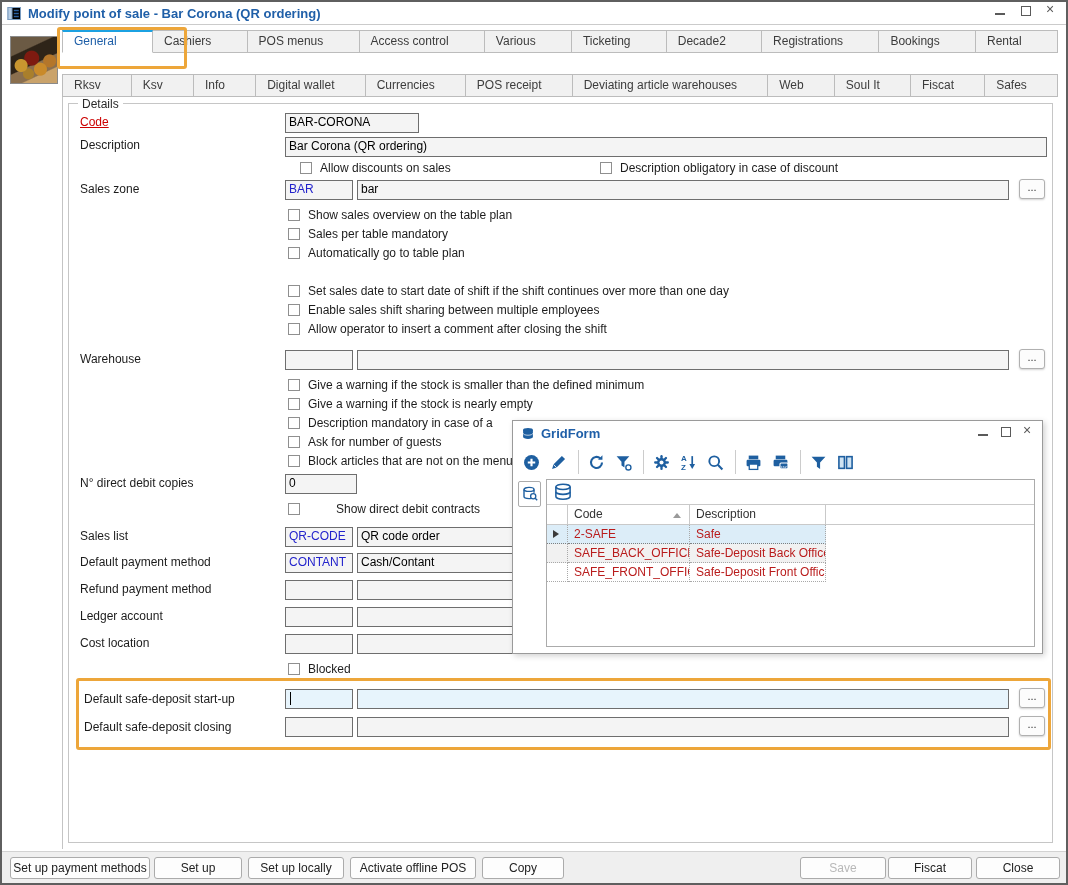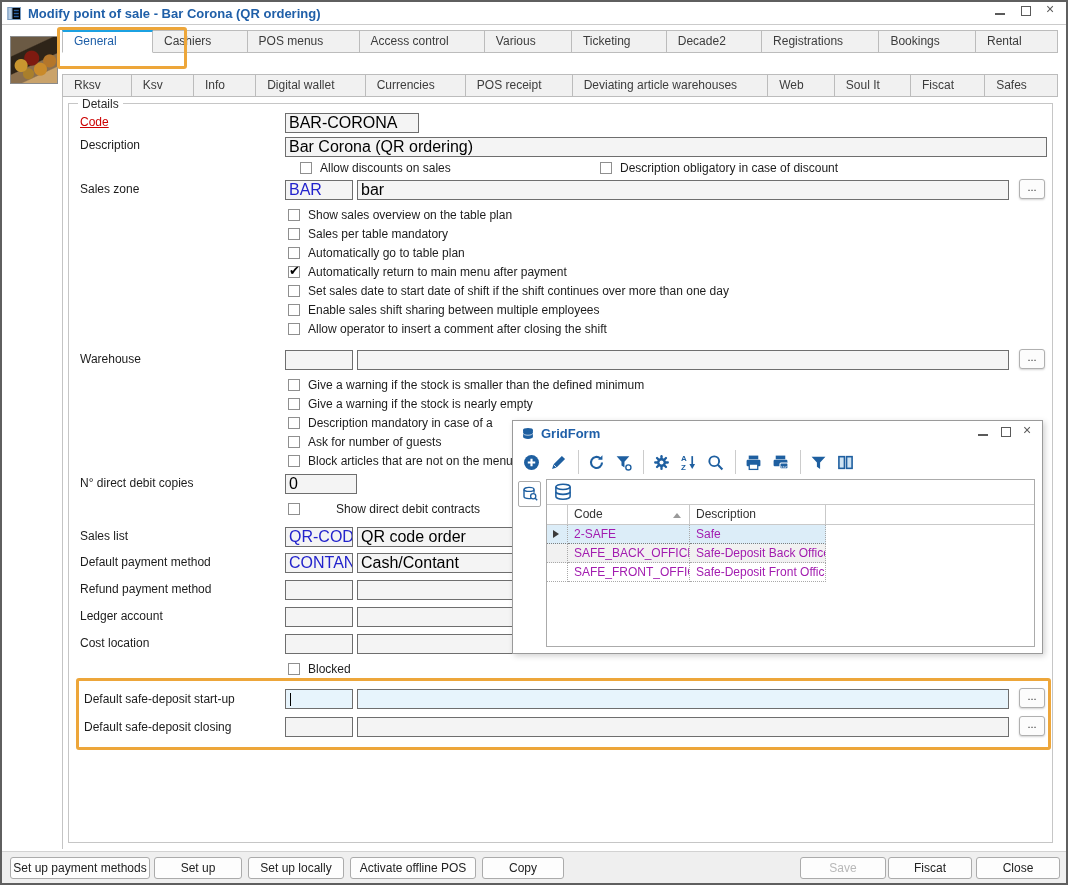--- a/index.html
+++ b/index.html
@@ -36,21 +36,21 @@
 
   
   .ann{position:absolute;border:3px solid #eda63a;border-radius:3px;z-index:40;pointer-events:none;}
 
   
   .groupbox{position:absolute;left:66px;top:101px;width:985px;height:740px;border:1px solid #c6c6c6;box-sizing:border-box;z-index:2;}
   .grouplegend{position:absolute;left:76px;top:95px;background:#fff;padding:0 4px;font-size:12px;color:#2a2a2a;z-index:3;}
 
   .lbl{position:absolute;font-size:12px;color:#1c1c1c;white-space:nowrap;z-index:3;}
   .lbl.req{color:#cc0000;text-decoration:underline;}
-  .fld{position:absolute;height:20px;box-sizing:border-box;background:#f4f4f4;border:1px solid #6e6e6e;font-size:16px;line-height:17px;padding:0 3px;color:#000;white-space:nowrap;overflow:hidden;z-index:3;}
+  .fld{position:absolute;height:20px;box-sizing:border-box;background:#f4f4f4;border:1px solid #6e6e6e;font-size:12px;line-height:17px;padding:0 3px;color:#000;white-space:nowrap;overflow:hidden;z-index:3;}
   .fld.lookup{color:#2323cc;}
   .fld.focus{background:#e7f4fc;}
   .caret{display:inline-block;width:1px;height:13px;background:#000;vertical-align:middle;margin-left:1px;}
   .browse{position:absolute;width:26px;height:20px;box-sizing:border-box;background:#fcfcfc;border:1px solid #b0b0b0;border-radius:3px;font-size:11px;line-height:14px;text-align:center;color:#333;box-shadow:0 1px 2px rgba(0,0,0,.18);z-index:3;}
 
   .cbrow{position:absolute;display:flex;align-items:center;gap:8px;height:14px;z-index:3;}
   .cb{width:12px;height:12px;border:1px solid #8f8f8f;background:#fff;position:relative;flex:none;box-sizing:border-box;}
   .cb.on::after{content:"✔";position:absolute;left:0;top:-4px;font-size:13px;color:#000;}
   .cblabel{font-size:12px;color:#1c1c1c;white-space:nowrap;}
 
@@ -72,21 +72,21 @@
   .gf-dbrow{position:absolute;left:0;top:0;width:100%;height:24px;}
   .gf-dbrow svg{margin:3px 0 0 6px;}
   .grid{position:absolute;left:0;top:24px;width:100%;}
   .ghead{display:flex;height:21px;border-top:1px solid #c9c9c9;border-bottom:1px solid #c9c9c9;box-sizing:border-box;}
   .ghead .gc{font-size:12px;color:#333;line-height:19px;box-sizing:border-box;border-right:1px solid #c9c9c9;padding-left:6px;position:relative;}
   .gc.ind{width:21px;padding:0;}
   .gc.code{width:122px;}
   .gc.desc{width:136px;}
   .sortasc{position:absolute;right:8px;top:8px;width:0;height:0;border-left:4px solid transparent;border-right:4px solid transparent;border-bottom:5px solid #9a9a9a;}
   .grow{display:flex;height:19px;}
-  .grow .gc{font-size:12px;color:#a21caf;line-height:18px;border-right:1px dotted #a8a8a8;border-bottom:1px dotted #a8a8a8;box-sizing:border-box;padding-left:6px;white-space:nowrap;overflow:hidden;}
+  .grow .gc{font-size:12px;color:#b91c1c;line-height:18px;border-right:1px dotted #a8a8a8;border-bottom:1px dotted #a8a8a8;box-sizing:border-box;padding-left:6px;white-space:nowrap;overflow:hidden;}
   .grow.sel .gc{background:#dcedf8;border-bottom:1px dotted #7f7f7f;}
   .grow.alt .gc{background:#f1f1f1;}
   .rowarrow{width:0;height:0;border-top:4px solid transparent;border-bottom:4px solid transparent;border-left:6px solid #3a3a3a;margin:5px 0 0 6px;}
 </style>
 </head>
 <body>
 
 <div id="stage">
 <div id="win">
 
@@ -173,24 +173,20 @@
     <span class="cb"></span>
         <span class="cblabel">Show sales overview on the table plan</span>
   </div>
   <div class="cbrow" style="left:286px;top:225px;">
     <span class="cb"></span>
         <span class="cblabel">Sales per table mandatory</span>
   </div>
   <div class="cbrow" style="left:286px;top:244px;">
     <span class="cb"></span>
         <span class="cblabel">Automatically go to table plan</span>
-  </div>
-  <div class="cbrow" style="left:286px;top:263px;">
-    <span class="cb on"></span>
-        <span class="cblabel">Automatically return to main menu after payment</span>
   </div>
   <div class="cbrow" style="left:286px;top:301px;">
     <span class="cb"></span>
         <span class="cblabel">Enable sales shift sharing between multiple employees</span>
   </div>
   <div class="cbrow" style="left:286px;top:282px;">
     <span class="cb"></span>
         <span class="cblabel">Set sales date to start date of shift if the shift continues over more than one day</span>
   </div>
   <div class="cbrow" style="left:286px;top:320px;">

